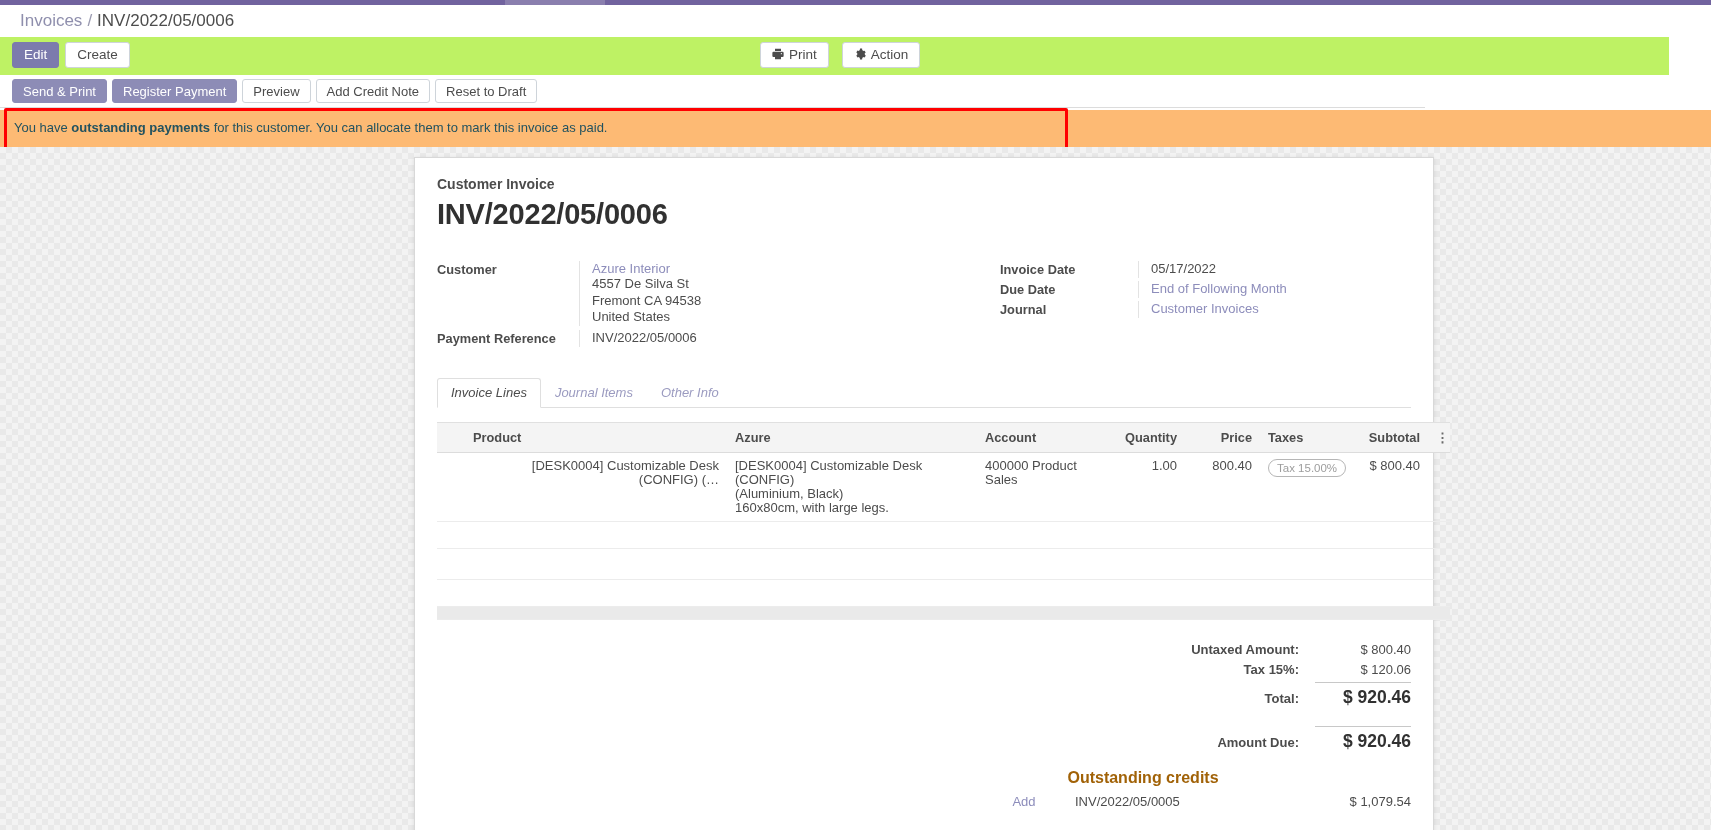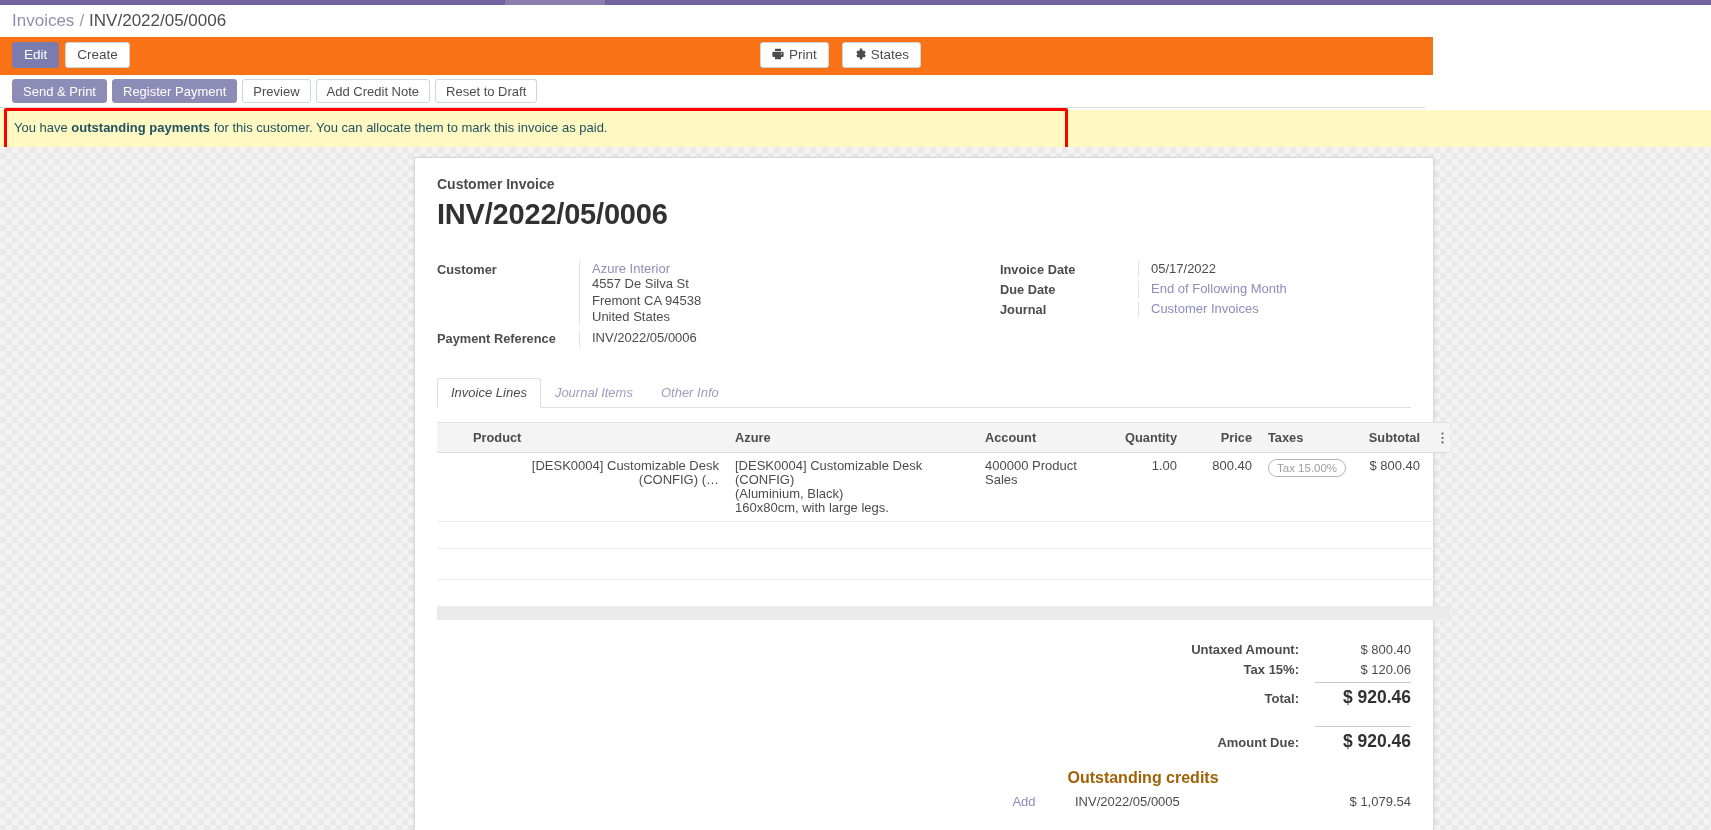--- a/index.html
+++ b/index.html
@@ -22,32 +22,32 @@
   .navbar-sliver .nav-tab-hint {
     position: absolute; left: 505px; top: 0; width: 100px; height: 5px;
     background: #8a7fae;
   }
 
   
   .breadcrumb-bar {
     position: absolute; top: 5px; left: 0; width: 1711px; height: 32px;
     background: #fff;
     display: flex; align-items: center;
-    padding-left: 12px;
+    padding-left: 20px;
   }
   .bc-link {
     color: #8f8fad; font-size: 17px; text-decoration: none; cursor: pointer;
   }
   .bc-sep { color: #9a9ab0; font-size: 17px; margin: 0 5px; }
   .bc-current { color: #4d4d4d; font-size: 17px; }
 
   
   .cp-row {
-    position: absolute; top: 37px; left: 0; width: 1433px; height: 38px;
-    background: #f97316;
+    position: absolute; top: 37px; left: 0; width: 1669px; height: 38px;
+    background: #bef264;
   }
   .btn {
     display: inline-flex; align-items: center; justify-content: center;
     height: 26px; padding: 0 11px;
     border: 1px solid #ced4da; border-radius: 3px;
     background: #fff; color: #4c4c4c;
     font-size: 13.5px; line-height: 1; cursor: pointer;
     white-space: nowrap; font-family: "Liberation Sans", sans-serif;
   }
   .btn.primary {
@@ -77,21 +77,21 @@
     background: #fff; color: #4c4c4c;
     font-size: 13px; cursor: pointer; white-space: nowrap;
     margin-right: 5px;
     font-family: "Liberation Sans", sans-serif;
   }
   .sb-btn.primary { background: #8d8cb6; border-color: #8d8cb6; color: #fff; }
 
   
   .alert-wrap {
     position: absolute; top: 110px; left: 0; width: 1711px; height: 37px;
-    background: #fef9c3;
+    background: #fdba74;
   }
   .alert-text {
     position: absolute; left: 14px; top: 10px;
     font-size: 13px; color: #22525f;
   }
   .alert-text b { font-weight: bold; }
   .redbox {
     position: absolute; left: 4px; top: 108px;
     width: 1064px; height: 42px;
     border: 3px solid #ff0000; border-radius: 2px;
@@ -269,21 +269,21 @@
             </svg>
         </span>
         <span>Print</span>
       </button>
       <button class="btn">
         <span class="gl">
           <svg width="12" height="12" viewBox="0 0 16 16" fill="#4c4c4c">
               <path d="M8 5.2A2.8 2.8 0 1 0 8 10.8 2.8 2.8 0 0 0 8 5.2zm0 4.3a1.5 1.5 0 1 1 0-3 1.5 1.5 0 0 1 0 3zM14.4 8c0-.4 0-.8-.1-1.1l1.3-1-1.4-2.4-1.5.6c-.5-.4-1.1-.8-1.7-1L10.8.5H8L7.7 3c-.6.2-1.2.6-1.7 1l-1.5-.6L3.1 5.9l1.3 1c-.1.3-.1.7-.1 1.1s0 .8.1 1.1l-1.3 1 1.4 2.4 1.5-.6c.5.4 1.1.8 1.7 1l.3 2.5h2.8l.3-2.5c.6-.2 1.2-.6 1.7-1l1.5.6 1.4-2.4-1.3-1c.1-.3.1-.7.1-1.1z"></path>
             </svg>
         </span>
-        <span>States</span>
+        <span>Action</span>
       </button>
     </div>
   </div>
 
   <div class="statusbar">
     <div class="sb-buttons">
       <button class="sb-btn primary">Send &amp; Print</button>
       <button class="sb-btn primary">Register Payment</button>
       <button class="sb-btn">Preview</button>
       <button class="sb-btn">Add Credit Note</button>

